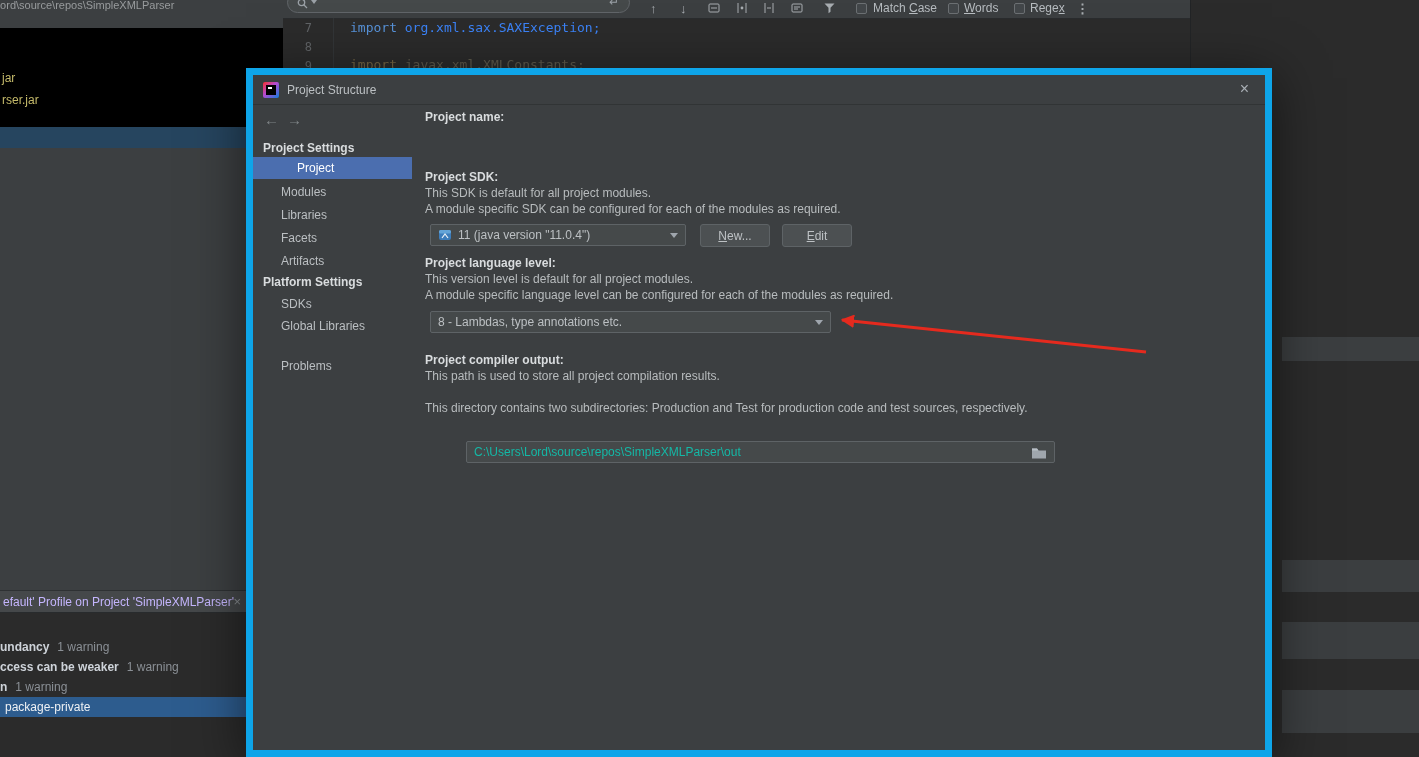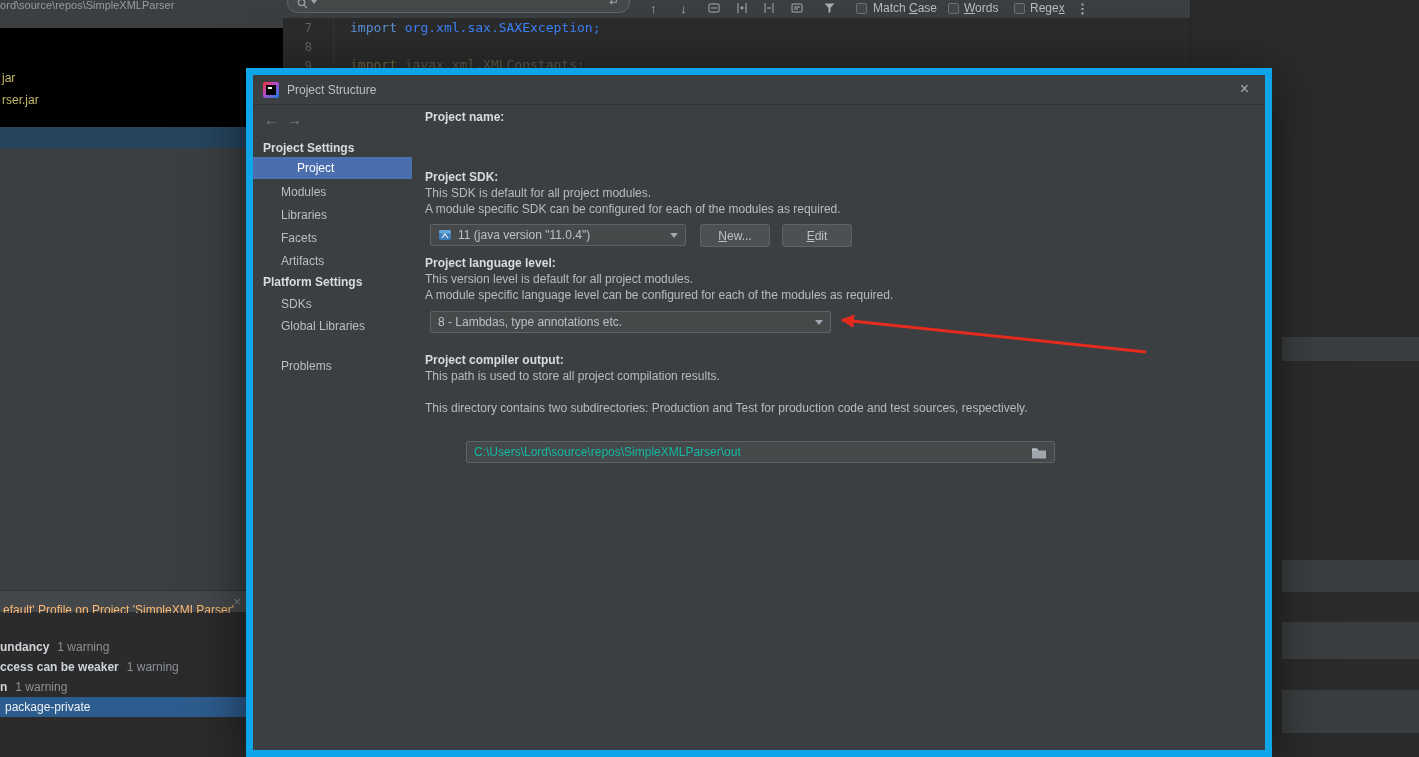--- a/index.html
+++ b/index.html
@@ -97,21 +97,21 @@
   </div>
 
   <div class="a" style="left:1190px;top:0;width:229px;height:757px;background:#2b2b2b;border-left:1px solid #222426;">
     <div class="a" style="left:91px;top:337px;width:138px;height:24px;background:#3b3e40;"></div>
     <div class="a" style="left:91px;top:560px;width:138px;height:32px;background:#3b3e40;"></div>
     <div class="a" style="left:91px;top:622px;width:138px;height:37px;background:#3b3e40;"></div>
     <div class="a" style="left:91px;top:690px;width:138px;height:43px;background:#3b3e40;"></div>
   </div>
 
   <div class="a" style="left:0;top:590px;width:246px;height:23px;background:#45484a;border-top:1px solid #2e3133;border-bottom:1px solid #282b2d;box-sizing:border-box;">
-    <span class="a" style="left:3px;top:12px;color:#fdba74;white-space:nowrap;">efault' Profile on Project 'SimpleXMLParser'</span>
+    <span class="a" style="left:3px;top:4px;color:#c4b5fd;white-space:nowrap;">efault' Profile on Project 'SimpleXMLParser'</span>
     <span class="a" style="right:5px;top:3px;color:#878c90;font-size:13px;">×</span>
   </div>
   <div class="a" style="left:0;top:613px;width:246px;height:144px;background:#2b2b2b;">
     <div class="a" style="left:0;top:27px;white-space:nowrap;"><span class="ilabel">undancy</span><span class="icount">1 warning</span></div>
     <div class="a" style="left:0;top:47px;white-space:nowrap;"><span class="ilabel">ccess can be weaker</span><span class="icount">1 warning</span></div>
     <div class="a" style="left:0;top:67px;white-space:nowrap;"><span class="ilabel">n</span><span class="icount">1 warning</span></div>
     <div class="a" style="left:0;top:84px;width:246px;height:20px;background:#2d5c8e;">
       <span class="a" style="left:5px;top:3px;color:#eef1f4;white-space:nowrap;">package-private</span>
     </div>
   </div>

